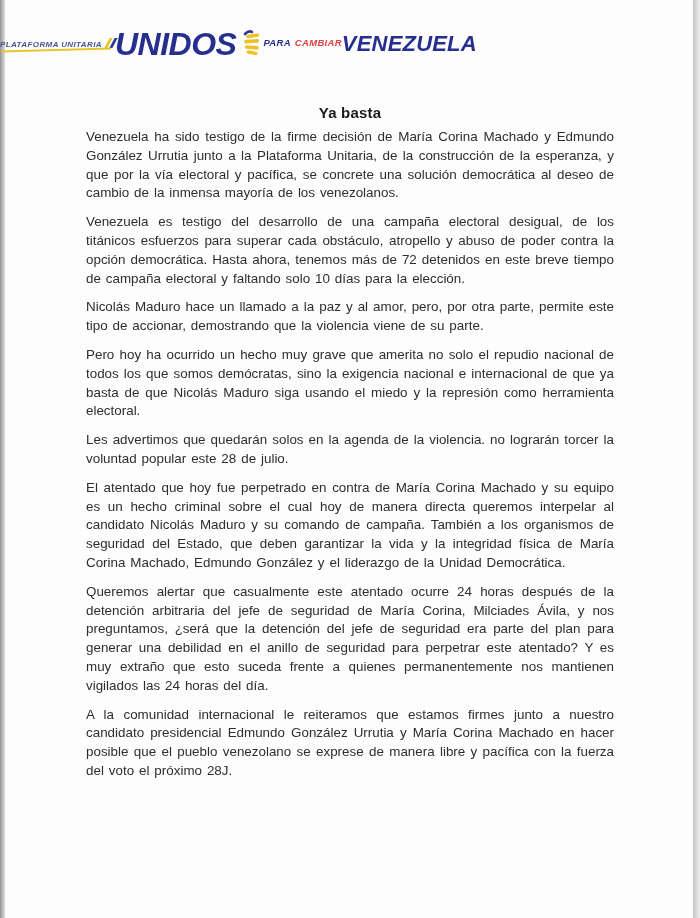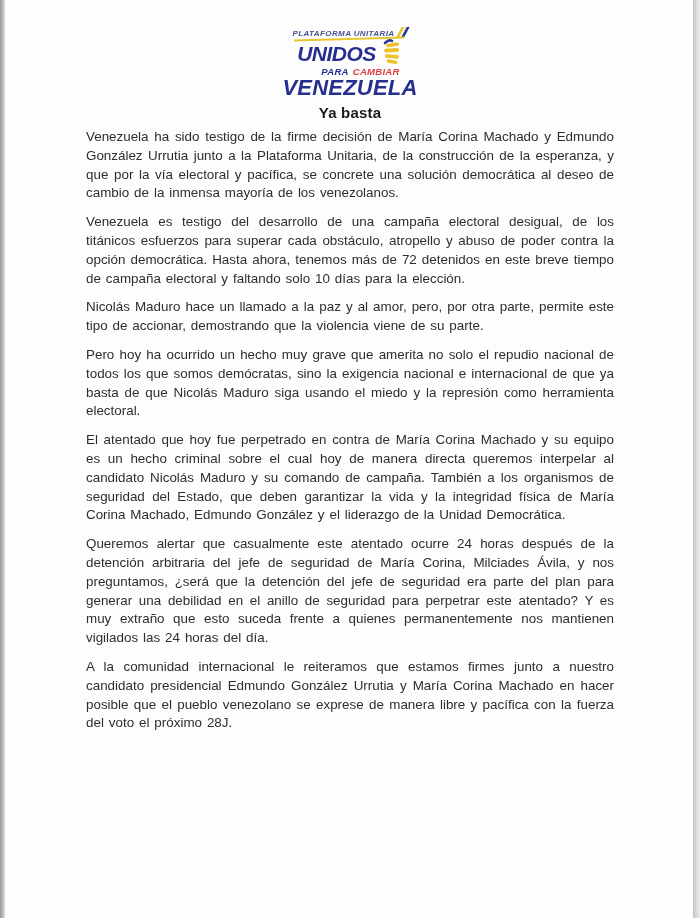--- a/index.html
+++ b/index.html
@@ -8,39 +8,39 @@
 
   .page { position:relative; width:700px; height:918px; background:#fdfdfd; overflow:hidden; }
 
   .edge-left  { position:absolute; left:0; top:0; width:5px; height:100%;
                 background:linear-gradient(to right,#969696,#dedede); }
   .edge-right { position:absolute; right:0; top:0; width:7px; height:100%;
                 background:linear-gradient(to left,#ededed,#c6c6c6); }
 
   
   .logo { position:absolute; top:27px; left:0; width:100%;
-          display:flex; flex-direction:column; align-items:center; }
+          display:flex; align-items:center; }
   .logo-top { position:relative; display:flex; align-items:flex-end; }
   .logo-plataforma { font-size:8px; font-weight:bold; font-style:italic;
                      color:#4a5390; letter-spacing:.4px; white-space:nowrap; }
   .logo-underline { position:absolute; left:1px; bottom:-2px; width:96%; height:2px;
                     background:#e8c62b; transform:skewY(-1.5deg); }
   .slashes { display:inline-flex; margin-left:3px; margin-bottom:1px; }
   .sl { display:inline-block; width:3px; height:10px; transform:skewX(-28deg); margin-left:2px; }
   .sl-y { background:#e8c62b; } .sl-b { background:#2b3a94; }
 
   .logo-main { display:flex; align-items:center; margin-top:1px; }
-  .logo-unidos { font-size:21px; font-weight:bold; font-style:italic;
+  .logo-unidos { font-size:32px; font-weight:bold; font-style:italic;
                  color:#262f8f; letter-spacing:-.5px; line-height:1; }
   .hand { display:inline-block; margin-left:2px; margin-top:-2px; }
   .hand svg { width:25px; height:30px; display:block; }
 
   .logo-sub { margin-top:0px; font-style:italic; font-weight:bold;
               font-size:9.5px; letter-spacing:.3px; line-height:1.1; }
-  .logo-para { color:#262f8f; margin-right:4px;margin-left:21px; }
+  .logo-para { color:#262f8f; margin-right:4px; }
   .logo-cambiar { color:#dd4040;margin-top:48px; }
 
   .logo-venezuela { font-size:22px; font-weight:bold; font-style:italic;
                     color:#262f8f; letter-spacing:.2px; line-height:1; margin-top:0px; }
 
   
   .title { position:absolute; top:104px; left:0; width:100%; text-align:center;
            font-size:15px; font-weight:bold; color:#1b1b1b; letter-spacing:.2px; }
 
   .body { position:absolute; top:128px; left:86px; width:528px; }
@@ -84,17 +84,18 @@
     <div class="logo-venezuela">VENEZUELA</div>
   </header>
 
   <h1 class="title">Ya basta</h1>
 
   <main class="body">
     <p>Venezuela ha sido testigo de la firme decisión de María Corina Machado y Edmundo González Urrutia junto a la Plataforma Unitaria, de la construcción de la esperanza, y que por la vía electoral y pacífica, se concrete una solución democrática al deseo de cambio de la inmensa mayoría de los venezolanos.</p>
     <p>Venezuela es testigo del desarrollo de una campaña electoral desigual, de los titánicos esfuerzos para superar cada obstáculo, atropello y abuso de poder contra la opción democrática. Hasta ahora, tenemos más de 72 detenidos en este breve tiempo de campaña electoral y faltando solo 10 días para la elección.</p>
     <p>Nicolás Maduro hace un llamado a la paz y al amor, pero, por otra parte, permite este tipo de accionar, demostrando que la violencia viene de su parte.</p>
     <p>Pero hoy ha ocurrido un hecho muy grave que amerita no solo el repudio nacional de todos los que somos demócratas, sino la exigencia nacional e internacional de que ya basta de que Nicolás Maduro siga usando el miedo y la represión como herramienta electoral.</p>
+    <p>Les advertimos que quedarán solos en la agenda de la violencia. no lograrán torcer la voluntad popular este 28 de julio.</p>
     <p>El atentado que hoy fue perpetrado en contra de María Corina Machado y su equipo es un hecho criminal sobre el cual hoy de manera directa queremos interpelar al candidato Nicolás Maduro y su comando de campaña. También a los organismos de seguridad del Estado, que deben garantizar la vida y la integridad física de María Corina Machado, Edmundo González y el liderazgo de la Unidad Democrática.</p>
     <p>Queremos alertar que casualmente este atentado ocurre 24 horas después de la detención arbitraria del jefe de seguridad de María Corina, Milciades Ávila, y nos preguntamos, ¿será que la detención del jefe de seguridad era parte del plan para generar una debilidad en el anillo de seguridad para perpetrar este atentado? Y es muy extraño que esto suceda frente a quienes permanentemente nos mantienen vigilados las 24 horas del día.</p>
     <p>A la comunidad internacional le reiteramos que estamos firmes junto a nuestro candidato presidencial Edmundo González Urrutia y María Corina Machado en hacer posible que el pueblo venezolano se exprese de manera libre y pacífica con la fuerza del voto el próximo 28J.</p>
   </main>
 </div>
 
 </body></html>

